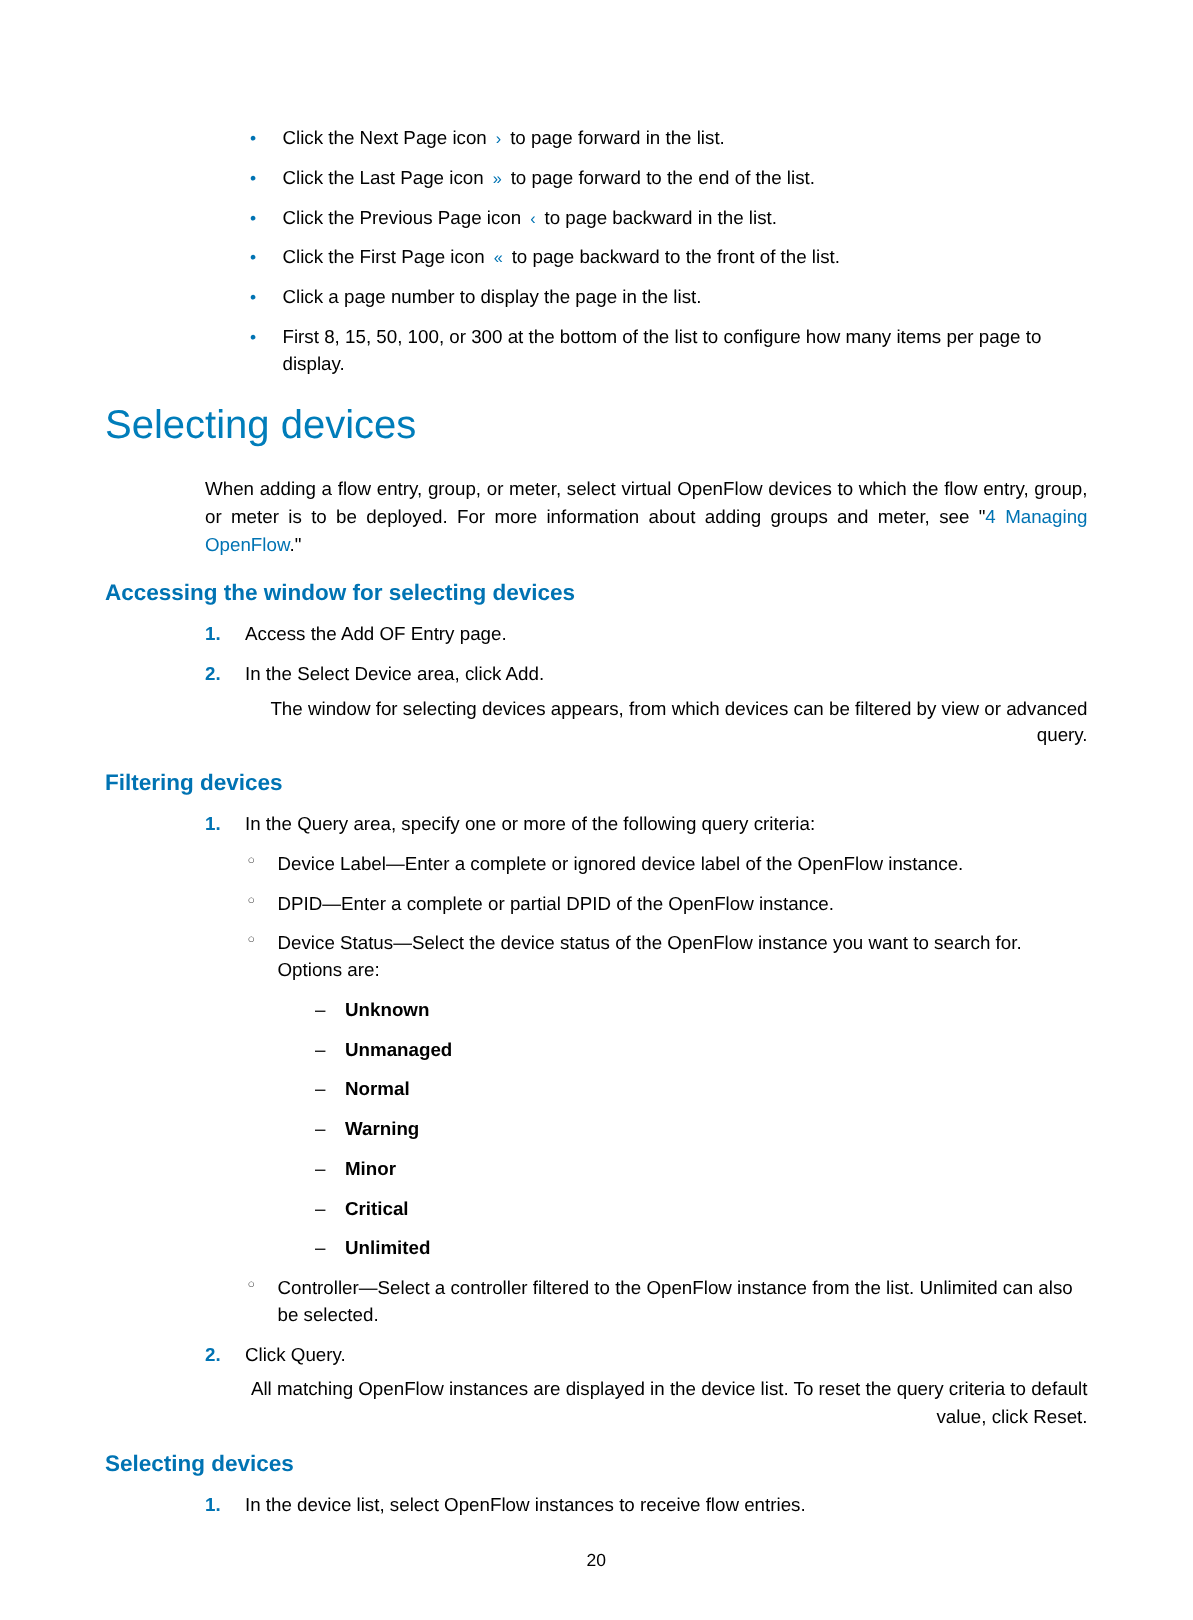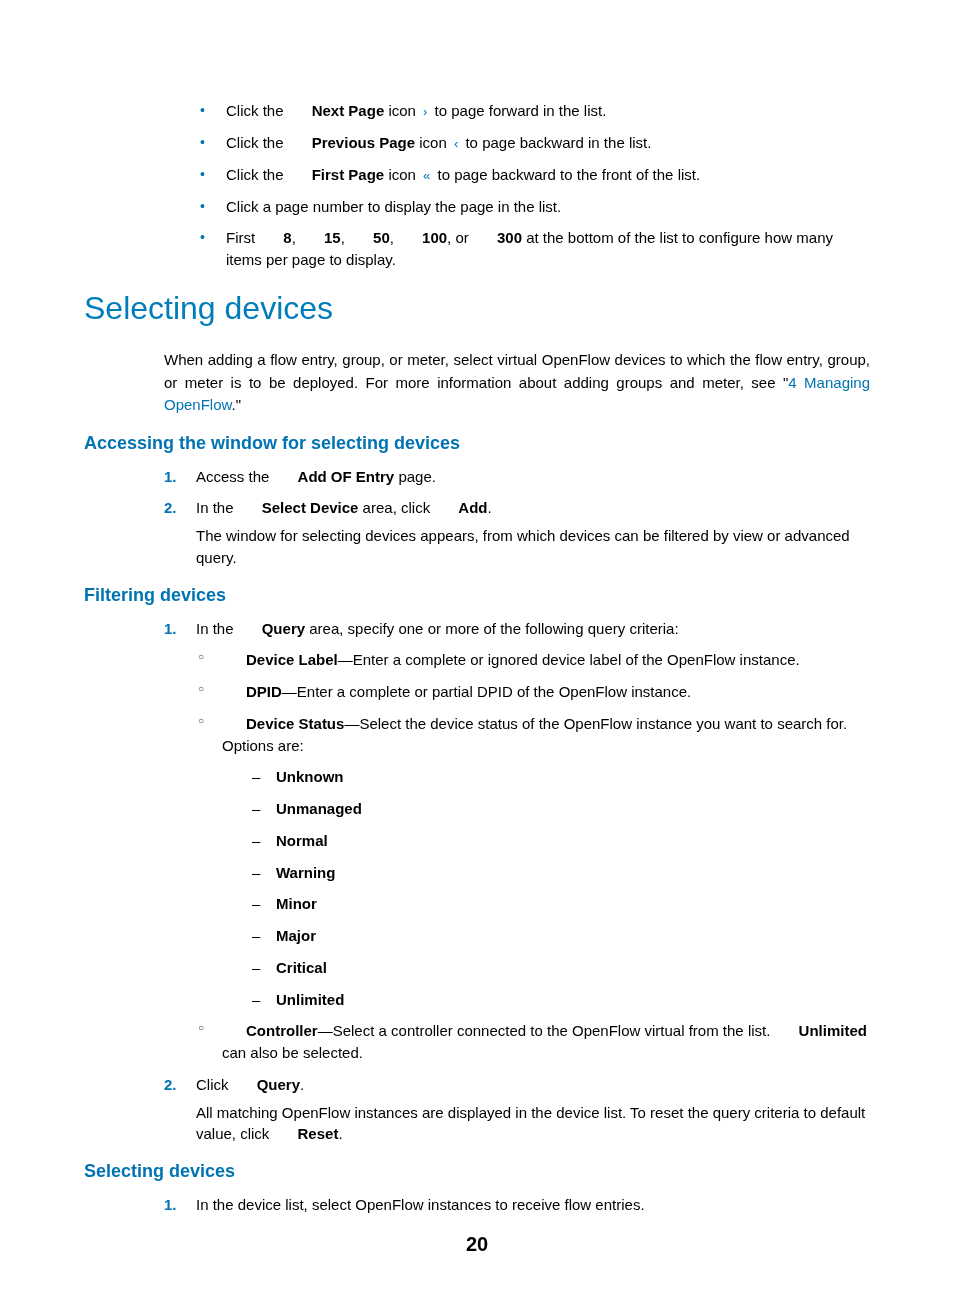--- a/index.html
+++ b/index.html
@@ -78,20 +78,21 @@
     content: counter(n) ".";
     position: absolute;
     left: 0;
     top: 0;
     color: #0073b3;
     font-weight: bold;
   }
   .follow {
     margin: 6px 0 0 0;
     line-height: 1.45;
+    text-align: right;
   }
   ul.circ {
     list-style: none;
     padding-left: 0;
     margin: 10px 0 8px 0;
   }
   ul.circ > li {
     position: relative;
     padding-left: 26px;
     margin-bottom: 10px;
@@ -123,33 +124,35 @@
     top: 0;
     color: #000;
     font-weight: normal;
   }
   .pagenum {
     position: absolute;
     bottom: 40px;
     left: 0;
     width: 100%;
     text-align: center;
-    font-size: 20px;
-    font-weight: bold;
-  }
-  b { font-weight: bold; margin-left: 24px; }
+    font-size: 14px;
+  }
+  b { font-weight: normal; }
 </style>
 </head>
 <body>
 
 <div class="page">
 
   <ul class="bul">
     <li>
       <span>Click the </span><b>Next Page</b><span> icon </span><span class="inline-icon">›</span><span> to page forward in the list.</span>
+    </li>
+    <li>
+      <span>Click the </span><b>Last Page</b><span> icon </span><span class="inline-icon">»</span><span> to page forward to the end of the list.</span>
     </li>
     <li>
       <span>Click the </span><b>Previous Page</b><span> icon </span><span class="inline-icon">‹</span><span> to page backward in the list.</span>
     </li>
     <li>
       <span>Click the </span><b>First Page</b><span> icon </span><span class="inline-icon">«</span><span> to page backward to the front of the list.</span>
     </li>
     <li>Click a page number to display the page in the list.</li>
     <li>
       <span>First </span><b>8</b><span>, </span><b>15</b><span>, </span><b>50</b><span>, </span><b>100</b><span>, or </span><b>300</b><span> at the bottom of the list to configure how many items per page to display.</span>
@@ -188,27 +191,26 @@
           <b>DPID</b><span>—Enter a complete or partial DPID of the OpenFlow instance.</span>
         </li>
         <li>
           <b>Device Status</b><span>—Select the device status of the OpenFlow instance you want to search for. Options are:</span>
           <ul class="dash">
             <li>Unknown</li>
             <li>Unmanaged</li>
             <li>Normal</li>
             <li>Warning</li>
             <li>Minor</li>
-            <li>Major</li>
             <li>Critical</li>
             <li>Unlimited</li>
           </ul>
         </li>
         <li>
-          <b>Controller</b><span>—Select a controller connected to the OpenFlow virtual from the list. </span><b>Unlimited</b><span> can also be selected.</span>
+          <b>Controller</b><span>—Select a controller filtered to the OpenFlow instance from the list. </span><b>Unlimited</b><span> can also be selected.</span>
         </li>
       </ul>
 
     </li>
     <li>
       <span>Click </span><b>Query</b><span>.</span>
       <div class="follow">
         <span>All matching OpenFlow instances are displayed in the device list. To reset the query criteria to default value, click </span><b>Reset</b><span>.</span>
       </div>
     </li>

